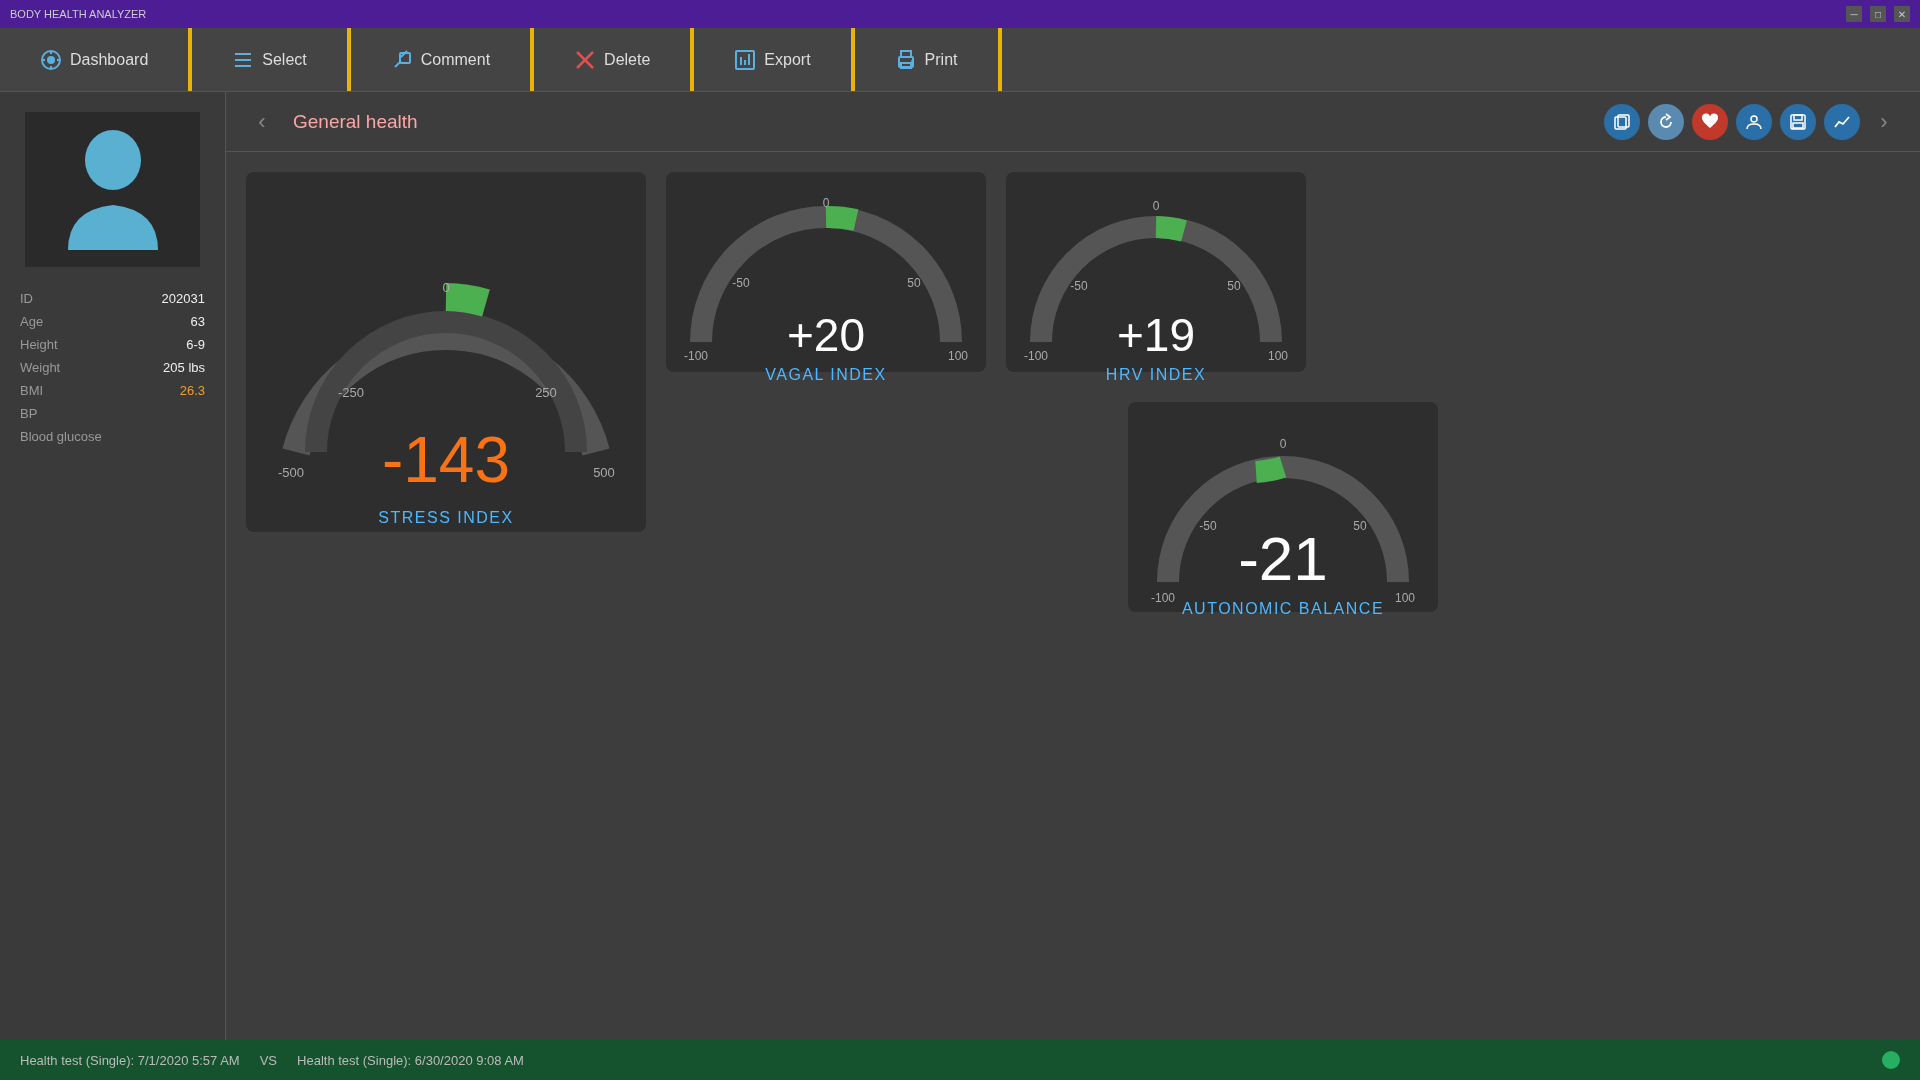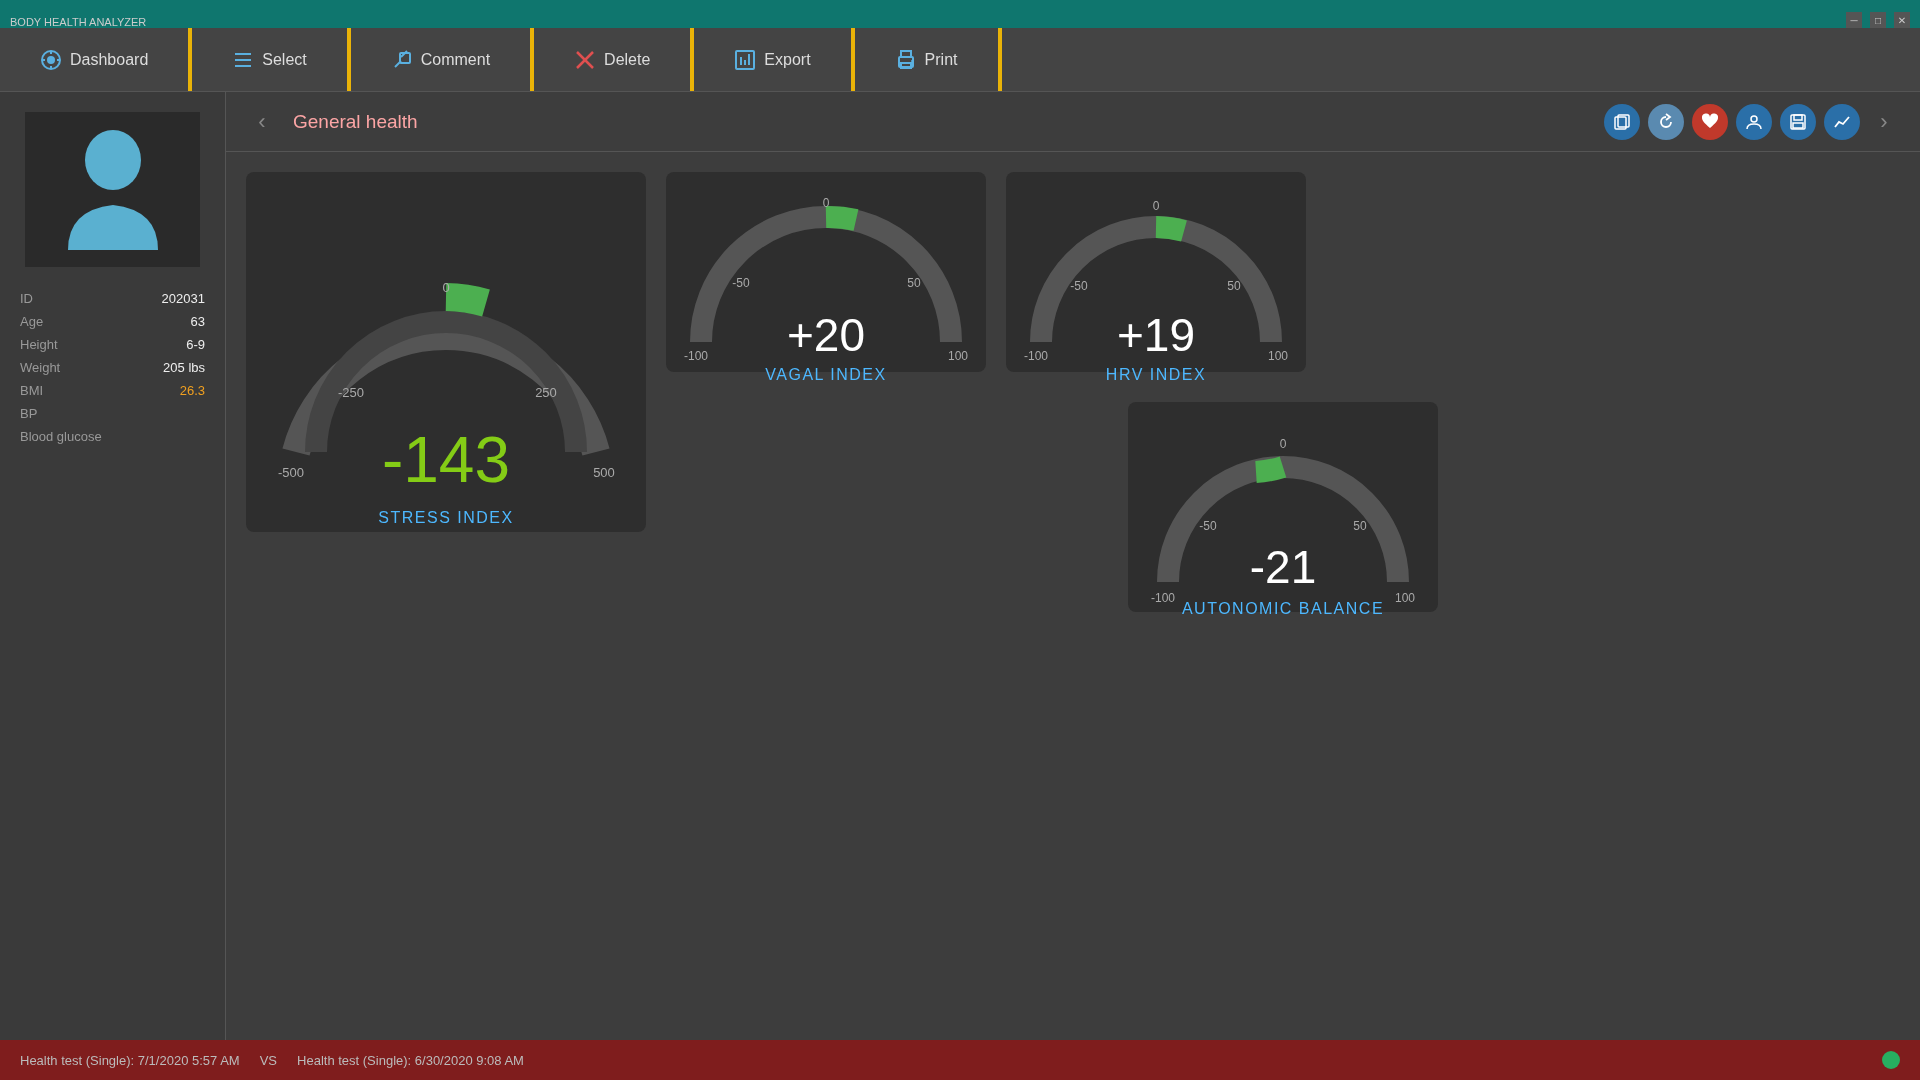--- a/index.html
+++ b/index.html
@@ -8,23 +8,23 @@
       height: 1080px;
       background: #3a3a3a;
       font-family: 'Segoe UI', Arial, sans-serif;
       overflow: hidden;
       color: #fff;
     }
 
     
     #titlebar {
       height: 28px;
-      background: #0f766e;
-      display: flex;
-      align-items: flex-end;
+      background: #4c1d95;
+      display: flex;
+      align-items: center;
       padding: 0 10px;
       font-size: 11px;
       color: #ccc;
     }
     #titlebar-controls {
       margin-left: auto;
       display: flex;
       gap: 8px;
     }
     .title-btn {
@@ -192,27 +192,27 @@
       margin-top: 4px;
       text-transform: uppercase;
     }
     .gauge-value {
       position: absolute;
       bottom: 38px;
       width: 100%;
       text-align: center;
       font-size: 54px;
       font-weight: 300;
-      color: #84cc16;
+      color: #f97316;
     }
 
     
     #statusbar {
       height: 40px;
-      background: #7f1d1d;
+      background: #14532d;
       display: flex;
       align-items: center;
       padding: 0 20px;
       font-size: 13px;
       color: #bbb;
       gap: 20px;
     }
     .status-dot {
       width: 18px;
       height: 18px;
@@ -454,21 +454,21 @@
               <rect width="310" height="210" rx="8" fill="#2e2e2e"></rect>
               <path d="M 40 180 A 115 115 0 0 1 270 180" fill="none" stroke="#555" stroke-width="22" stroke-linecap="butt"></path>
 
               <path d="M 155 65 A 115 115 0 0 1 128 70" fill="none" stroke="#4CAF50" stroke-width="22" stroke-linecap="butt"></path>
               <text x="35" y="200" fill="#aaa" font-size="12" text-anchor="middle">-100</text>
               <text x="80" y="128" fill="#aaa" font-size="12" text-anchor="middle">-50</text>
               <text x="155" y="46" fill="#aaa" font-size="12" text-anchor="middle">0</text>
               <text x="232" y="128" fill="#aaa" font-size="12" text-anchor="middle">50</text>
               <text x="277" y="200" fill="#aaa" font-size="12" text-anchor="middle">100</text>
             </svg>
-            <div style="position:absolute; bottom:38px; width:100%; text-align:center; font-size:46px; font-weight:300; color:#fff;">-21</div>
+            <div style="position:absolute; bottom:38px; width:100%; text-align:center; font-size:62px; font-weight:300; color:#fff;">-21</div>
             <div class="gauge-label" style="position:absolute; bottom:14px; width:100%; text-align:center;">AUTONOMIC BALANCE</div>
           </div>
         </div>
 
       </div>
     </div>
 
   </div>
 </div>
 

